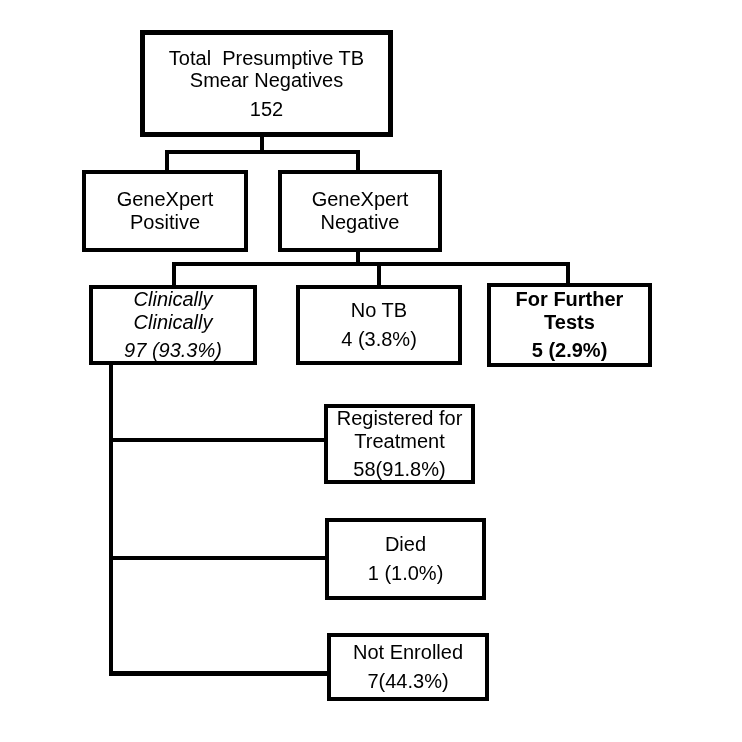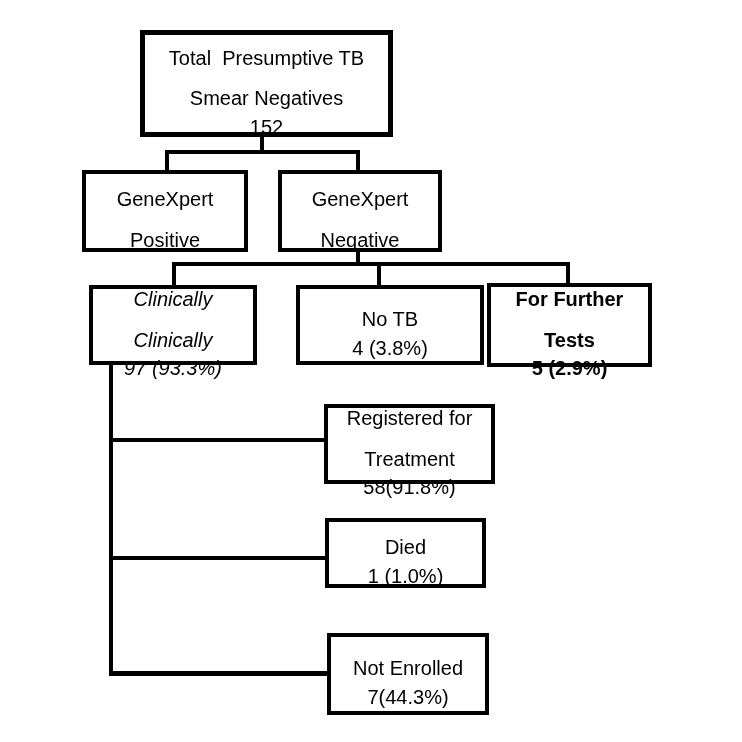--- a/index.html
+++ b/index.html
@@ -27,21 +27,20 @@
     justify-content: center;
     text-align: center;
     font-size: 20px;
     line-height: 1.13;
   }
   .node.root {
     border-width: 5px;
   }
   .node .txt {
     white-space: pre;
-    margin-top: 18px;
   }
   .node .val {
     margin-top: 6px;
     white-space: pre;
   }
   .connector {
     position: absolute;
     background: #000000;
   }
 </style>
@@ -81,40 +80,40 @@
     <div class="txt">GeneXpert</div>
     <div class="txt">Negative</div>
   </div>
 
   <div class="node" style="left:89px; top:285px; width:168px; height:80px;font-style:italic;">
     <div class="txt">Clinically</div>
     <div class="txt">Clinically</div>
     <div class="val">97 (93.3%)</div>
   </div>
 
-  <div class="node" style="left:296px; top:285px; width:188px; height:80px;">
+  <div class="node" style="left:296px; top:285px; width:166px; height:80px;">
     <div class="txt">No TB</div>
     <div class="val">4 (3.8%)</div>
   </div>
 
   <div class="node" style="left:487px; top:283px; width:165px; height:84px;font-weight:bold;">
     <div class="txt">For Further</div>
     <div class="txt">Tests</div>
     <div class="val">5 (2.9%)</div>
   </div>
 
-  <div class="node" style="left:324px; top:404px; width:171px; height:80px;">
+  <div class="node" style="left:324px; top:404px; width:151px; height:80px;">
     <div class="txt">Registered for</div>
     <div class="txt">Treatment</div>
     <div class="val">58(91.8%)</div>
   </div>
 
-  <div class="node" style="left:325px; top:518px; width:161px; height:70px;">
+  <div class="node" style="left:325px; top:518px; width:161px; height:82px;">
     <div class="txt">Died</div>
     <div class="val">1 (1.0%)</div>
   </div>
 
-  <div class="node" style="left:327px; top:633px; width:162px; height:82px;">
+  <div class="node" style="left:327px; top:633px; width:162px; height:68px;">
     <div class="txt">Not Enrolled</div>
     <div class="val">7(44.3%)</div>
   </div>
 
 </div>
 
 </body></html>

